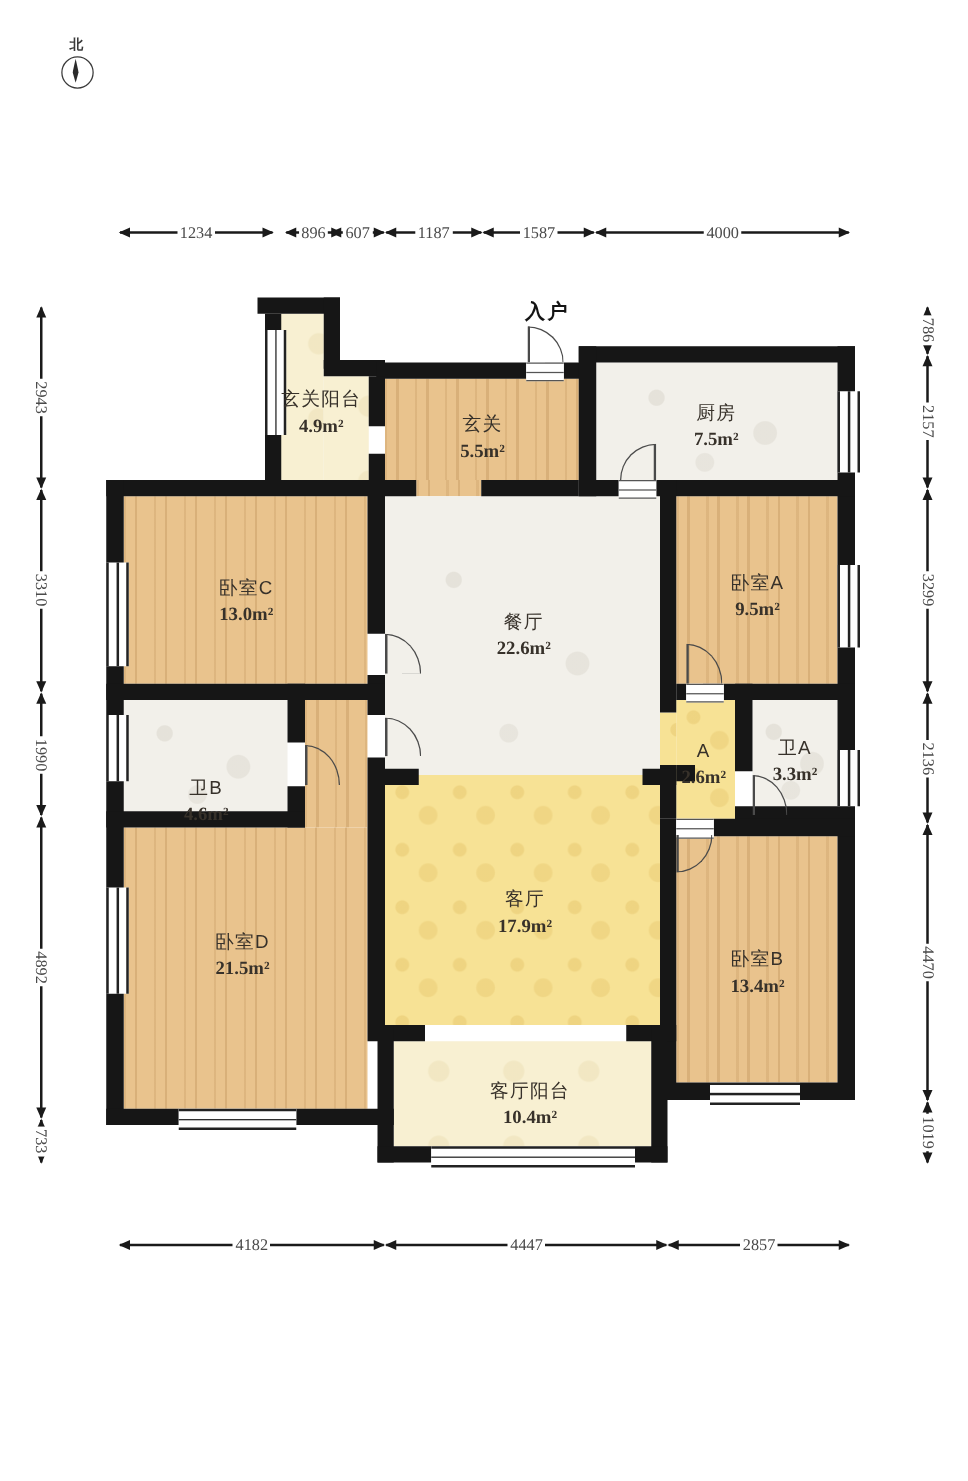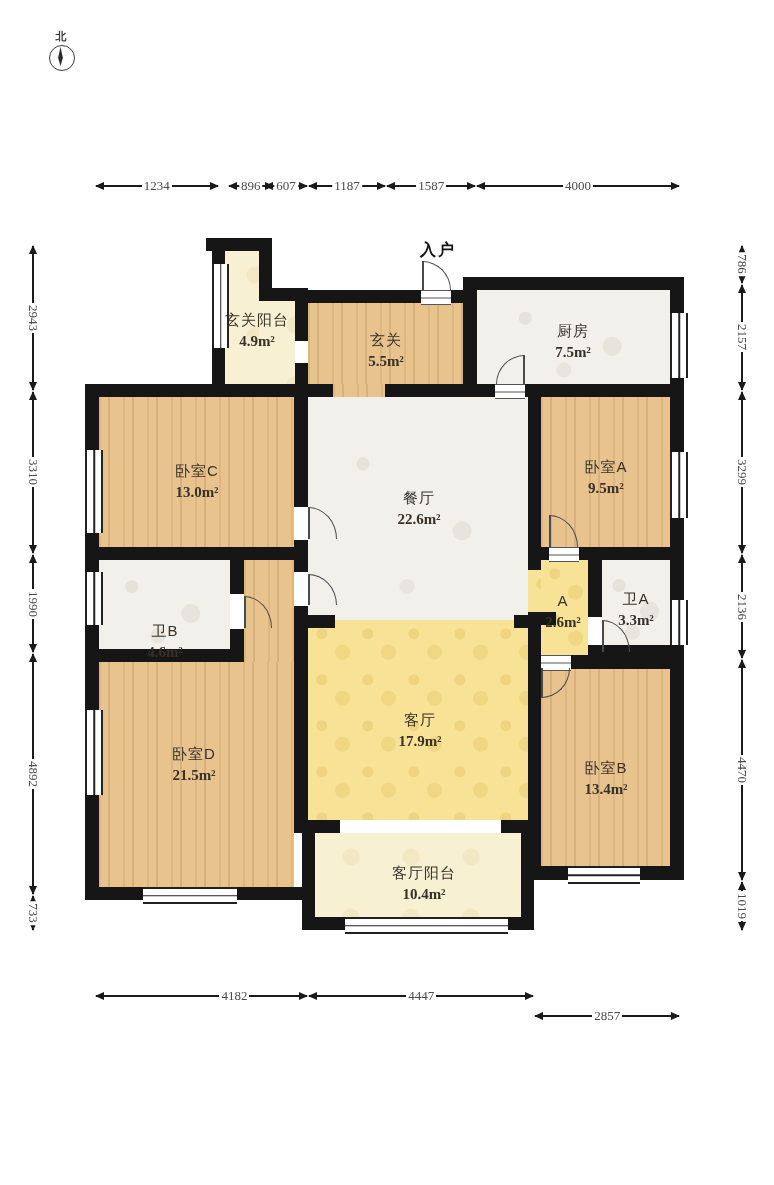--- a/index.html
+++ b/index.html
@@ -228,29 +228,29 @@
       <div class="dim-seg" style="left: 476.238px; top: 178px; width: 203.762px; height: 16px;">
         <div class="dim-line" style="left: 1px; right: 1px; top: 7.2px; height: 1.6px;"></div>
         <div class="dim-arrow" style="border-top: 4px solid transparent; border-bottom: 4px solid transparent; border-right: 9px solid rgb(26, 26, 26); left: 0px; top: 4px;"></div>
         <div class="dim-arrow" style="border-top: 4px solid transparent; border-bottom: 4px solid transparent; border-left: 9px solid rgb(26, 26, 26); right: 0px; top: 4px;"></div>
         <span class="dim-label" style="transform: translate(-50%, -50%);">4000</span>
       </div>
       <div class="dim-seg" style="left: 95px; top: 988px; width: 212.996px; height: 16px;">
         <div class="dim-line" style="left: 1px; right: 1px; top: 7.2px; height: 1.6px;"></div>
         <div class="dim-arrow" style="border-top: 4px solid transparent; border-bottom: 4px solid transparent; border-right: 9px solid rgb(26, 26, 26); left: 0px; top: 4px;"></div>
         <div class="dim-arrow" style="border-top: 4px solid transparent; border-bottom: 4px solid transparent; border-left: 9px solid rgb(26, 26, 26); right: 0px; top: 4px;"></div>
-        <span class="dim-label" style="transform: translate(-50%, -50%); margin-left: 33px;">4182</span>
+        <span class="dim-label" style="transform: translate(-50%, -50%);">4182</span>
       </div>
       <div class="dim-seg" style="left: 307.996px; top: 988px; width: 226.493px; height: 16px;">
         <div class="dim-line" style="left: 1px; right: 1px; top: 7.2px; height: 1.6px;"></div>
         <div class="dim-arrow" style="border-top: 4px solid transparent; border-bottom: 4px solid transparent; border-right: 9px solid rgb(26, 26, 26); left: 0px; top: 4px;"></div>
         <div class="dim-arrow" style="border-top: 4px solid transparent; border-bottom: 4px solid transparent; border-left: 9px solid rgb(26, 26, 26); right: 0px; top: 4px;"></div>
         <span class="dim-label" style="transform: translate(-50%, -50%);">4447</span>
       </div>
-      <div class="dim-seg" style="left: 534.489px; top: 988px; width: 145.511px; height: 16px; margin-top: 20px;">
+      <div class="dim-seg" style="left: 534.489px; top: 988px; width: 145.511px; height: 16px;">
         <div class="dim-line" style="left: 1px; right: 1px; top: 7.2px; height: 1.6px;"></div>
         <div class="dim-arrow" style="border-top: 4px solid transparent; border-bottom: 4px solid transparent; border-right: 9px solid rgb(26, 26, 26); left: 0px; top: 4px;"></div>
         <div class="dim-arrow" style="border-top: 4px solid transparent; border-bottom: 4px solid transparent; border-left: 9px solid rgb(26, 26, 26); right: 0px; top: 4px;"></div>
         <span class="dim-label" style="transform: translate(-50%, -50%);">2857</span>
       </div>
       <div class="dim-seg" style="left: 25px; top: 245px; width: 16px; height: 145.58px;">
         <div class="dim-line" style="top: 1px; bottom: 1px; left: 7.2px; width: 1.6px;"></div>
         <div class="dim-arrow" style="border-left: 4px solid transparent; border-right: 4px solid transparent; border-bottom: 9px solid rgb(26, 26, 26); top: 0px; left: 4px;"></div>
         <div class="dim-arrow" style="border-left: 4px solid transparent; border-right: 4px solid transparent; border-top: 9px solid rgb(26, 26, 26); bottom: 0px; left: 4px;"></div>
         <span class="dim-label" style="transform: translate(-50%, -50%) rotate(90deg);">2943</span>

